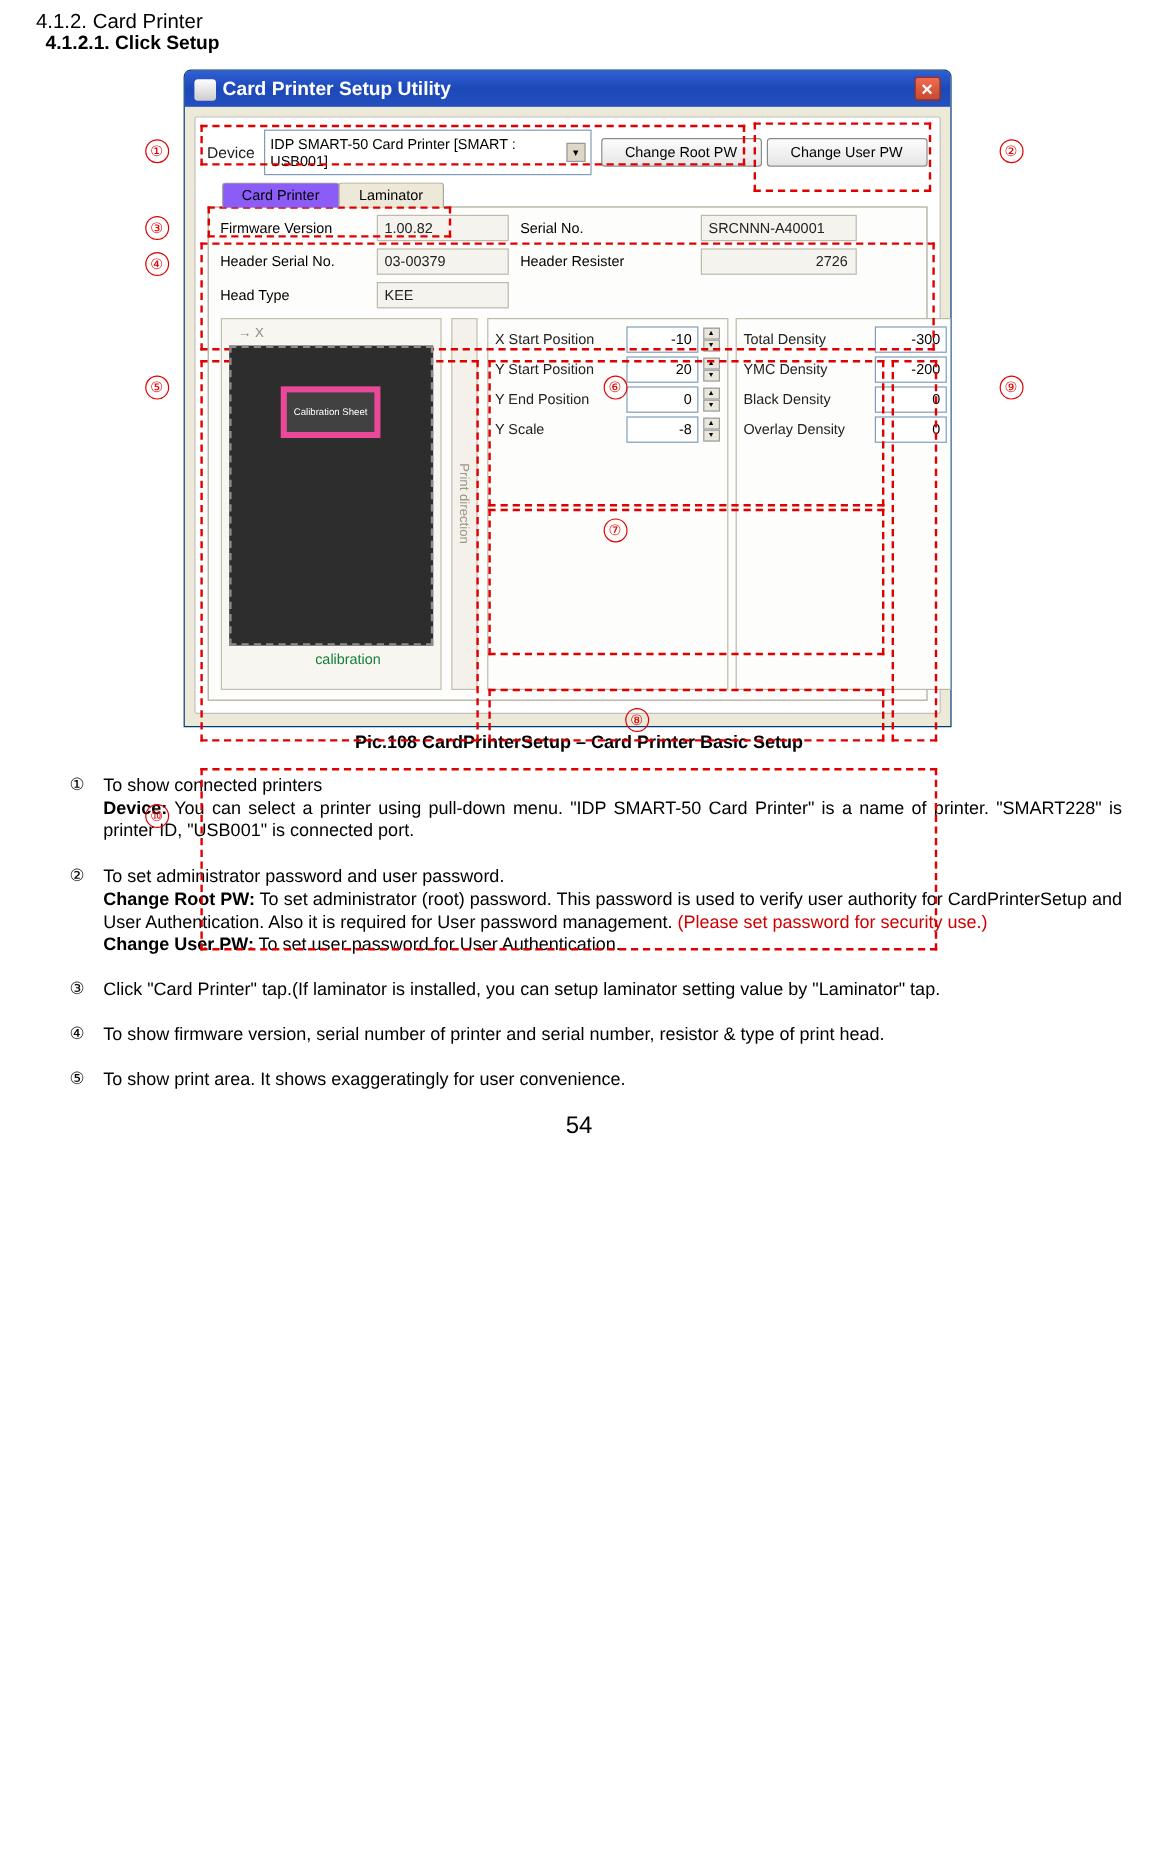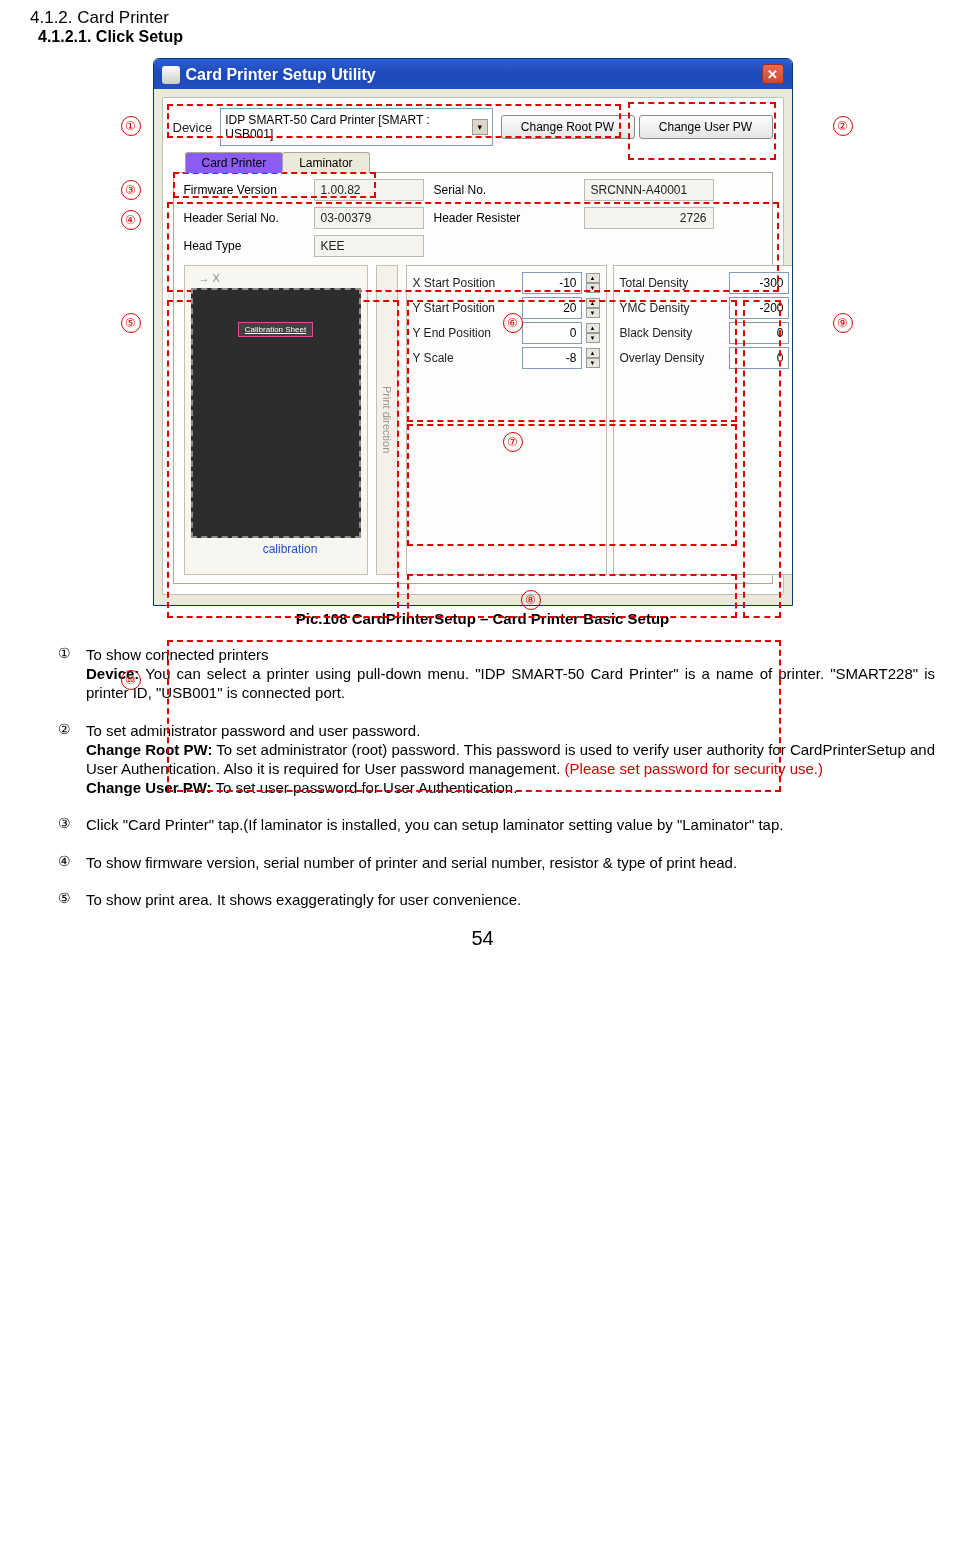--- a/index.html
+++ b/index.html
@@ -118,23 +118,23 @@
     }
     .card-img {
       width: 170px; height: 250px;
       background: #2d2d2d;
       border: 2px dashed #8c8c8c;
       position: relative;
       display: flex; flex-direction: column; align-items: center; justify-content: flex-start;
       padding-top: 32px;
     }
     .card-img .sheet-label {
-      color: #fff; font-size: 8px; background: #414141; padding: 2px 6px; border: 1px solid #ec4899; text-decoration: underline;
-    }
-    .calib-caption { color: #1d4ed8; font-size: 12px; margin-left: 29px; }
+      color: #fff; font-size: 8px; background: #414141; padding: 12px 6px; border: 5px solid #ec4899;
+    }
+    .calib-caption { color: #15803d; font-size: 12px; margin-left: 29px; }
     .pd-strip {
       width: 22px; background: #f3f1e9; border: 1px solid #c5bfb1;
       display: flex; align-items: center; justify-content: center;
       writing-mode: vertical-rl; color: #9b978d; font-size: 11px;
     }
     .params { flex: 1; display: flex; flex-direction: row; gap: 6px; }
     .param-group { border: 1px solid #bfb9ab; padding: 6px; background: #fdfdfb; }
     .prow { display: flex; align-items: center; gap: 4px; margin-bottom: 3px; }
     .plabel { width: 105px; font-size: 12px; color: #222; }
     .pval {

